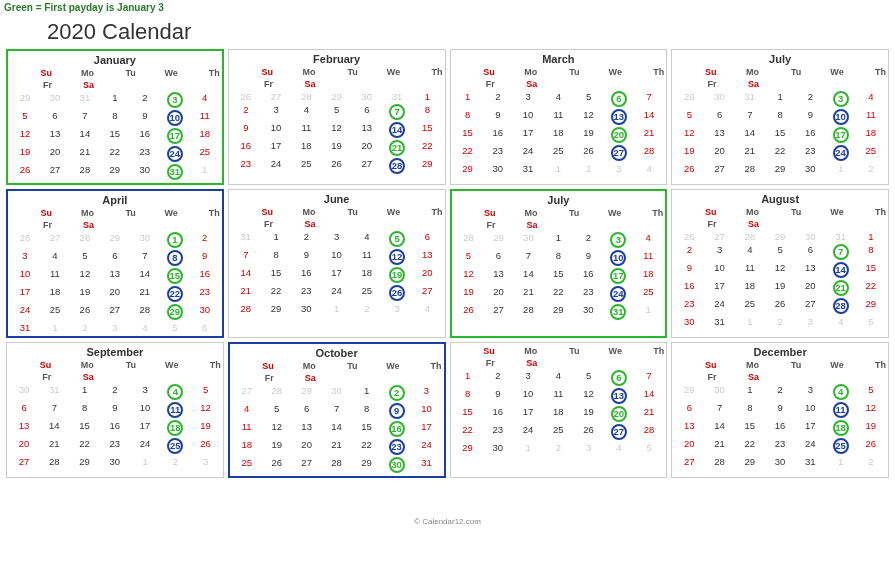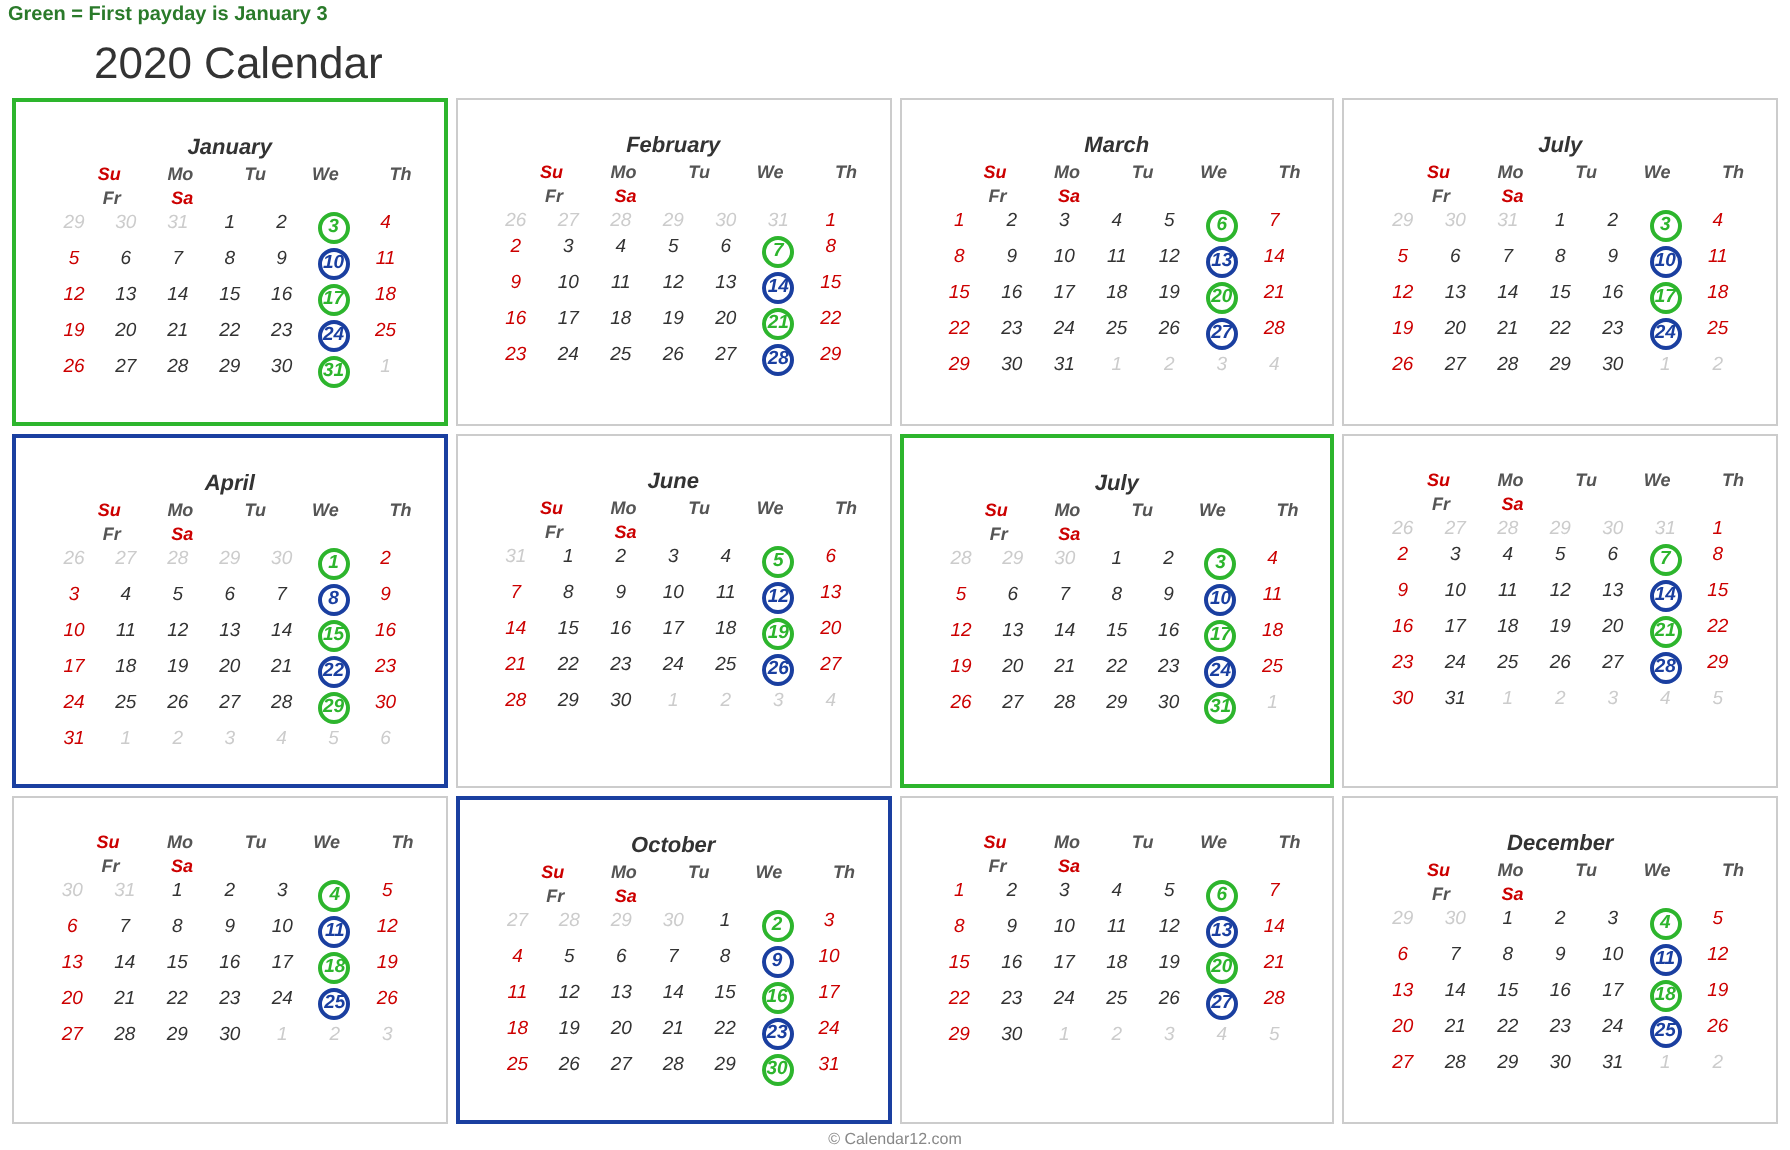--- a/index.html
+++ b/index.html
@@ -27,22 +27,21 @@
     }
     .calendar-grid {
       display: grid;
       grid-template-columns: repeat(4, 1fr);
       grid-template-rows: repeat(3, auto);
       gap: 4px;
       padding: 2px 6px 2px;
     }
     .month-box {
       border: 1px solid #ccc;
-      padding: 16px;
-      font-style: italic;
+      padding: 2px;
     }
     .month-box.border-green {
       border: 2.5px solid #2db52d;
     }
     .month-box.border-blue {
       border: 2.5px solid #1a3fa0;
     }
     .month-title {
       text-align: center;
       font-weight: bold;
@@ -97,20 +96,21 @@
       line-height: 12px;
       text-align: center;
       color: #1a3fa0;
       font-weight: bold;
     }
     .copyright {
       text-align: center;
       font-size: 8px;
       color: #888;
       padding: 1px;
+      margin-top: 36px;
     }
   </style>
 </head>
 <body>
 
 <div class="legend">
   <div class="legend-green">Green = First payday is January 3</div>
 </div>
 
 <h1>2020 Calendar</h1>
@@ -460,20 +460,21 @@
         <div class="day-cell sun">26</div>
         <div class="day-cell">27</div>
         <div class="day-cell">28</div>
         <div class="day-cell">29</div>
         <div class="day-cell">30</div>
         <div class="day-cell"><span class="circle-green">31</span></div>
         <div class="day-cell sat prev-month">1</div>
       </div>
     </div>
     <div class="month-box">
+      <div class="month-title">August</div>
       <div class="day-headers">
         <div class="day-header su">Su</div>
         <div class="day-header">Mo</div>
         <div class="day-header">Tu</div>
         <div class="day-header">We</div>
         <div class="day-header">Th</div>
         <div class="day-header">Fr</div>
         <div class="day-header sa">Sa</div>
       </div>
       <div class="weeks">
@@ -515,20 +516,21 @@
         <div class="day-cell sun">30</div>
         <div class="day-cell">31</div>
         <div class="day-cell prev-month">1</div>
         <div class="day-cell prev-month">2</div>
         <div class="day-cell prev-month">3</div>
         <div class="day-cell prev-month">4</div>
         <div class="day-cell sat prev-month">5</div>
       </div>
     </div>
     <div class="month-box">
+      <div class="month-title">September</div>
       <div class="day-headers">
         <div class="day-header su">Su</div>
         <div class="day-header">Mo</div>
         <div class="day-header">Tu</div>
         <div class="day-header">We</div>
         <div class="day-header">Th</div>
         <div class="day-header">Fr</div>
         <div class="day-header sa">Sa</div>
       </div>
       <div class="weeks">

